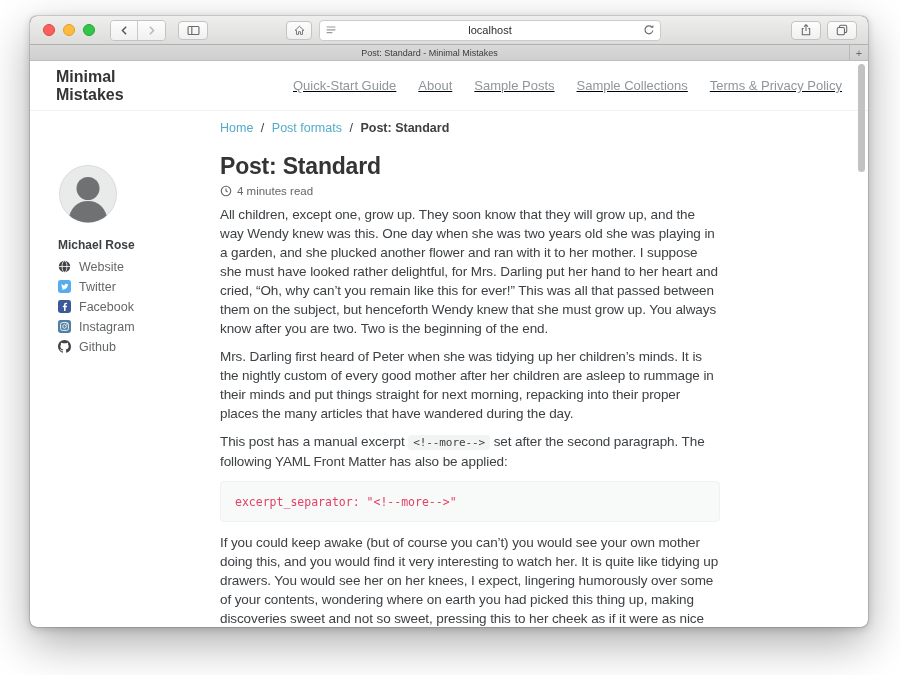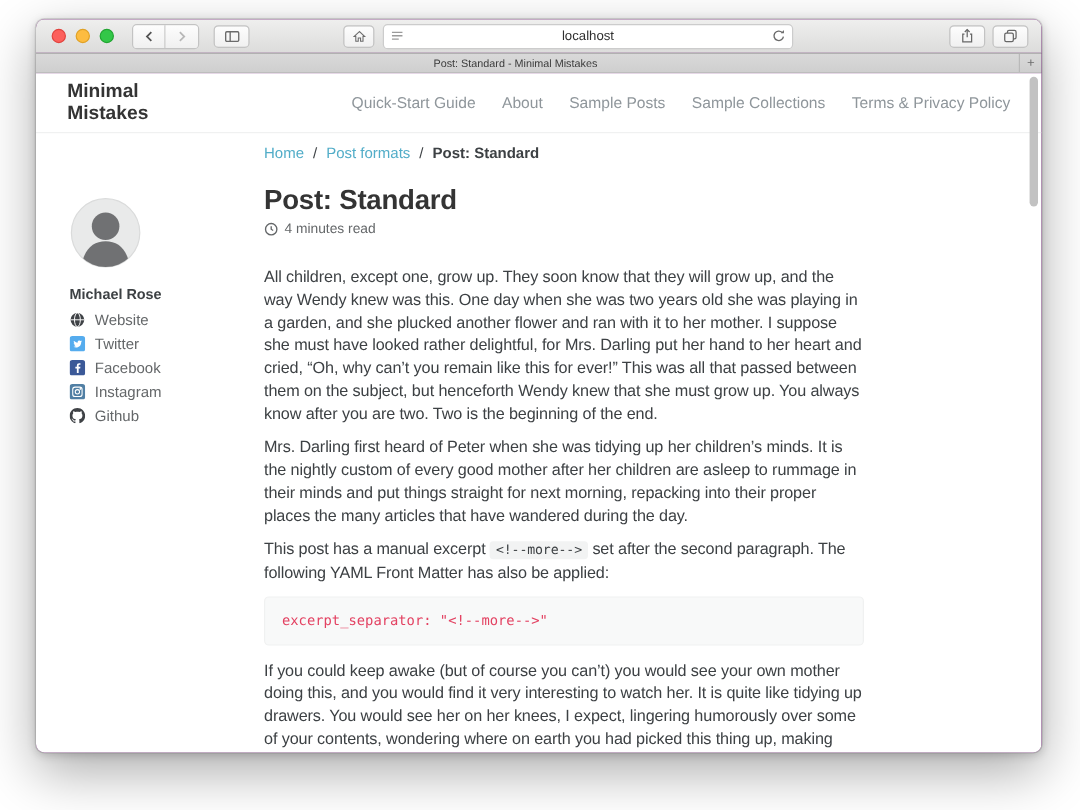--- a/index.html
+++ b/index.html
@@ -32,40 +32,40 @@
   .tabbar{height:15px;display:flex;background:linear-gradient(180deg,#d9d9d9,#cfcfcf);
     border-bottom:1px solid #bdbdbd;gap:20px;}
   .tab{flex:1;display:flex;align-items:center;justify-content:center;}
   .tab span{font-size:9px;color:#3c3c3c;}
   .newtab{width:18px;border-left:1px solid #b9b9b9;display:flex;align-items:center;justify-content:center;
     font-size:11px;color:#6c6c6c;}
   
   .page{position:relative;height:567px;background:#fff;overflow:hidden;}
   .masthead{height:50px;display:flex;align-items:center;padding:0 26px;border-bottom:1px solid #f0f1f1;box-sizing:border-box;}
   .site-title{font-size:16px;font-weight:bold;color:#343434;text-decoration:none;}
-  .site-nav{margin-left:113px;display:flex;gap:22px;}
+  .site-nav{margin-left:113px;display:flex;gap:22px;text-decoration:underline;}
   .site-nav a{font-size:13px;color:#8f969b;text-decoration:none;white-space:nowrap;}
   .page-body{position:relative;}
   
   .sidebar{position:absolute;left:28px;top:53px;width:155px;}
   .avatar{width:60px;height:60px;margin-bottom:14px;}
   .author-name{margin:4px 0 8px 0;font-size:12px;font-weight:bold;color:#3d4144;}
   .author-bio{margin:0 0 16px 0;font-size:12.5px;line-height:1.45;color:#646769;}
   .author-links{list-style:none;margin:0;padding:0;}
   .author-links li{margin-bottom:7px;}
   .author-links a{display:flex;align-items:center;gap:8px;font-size:12.5px;color:#646769;text-decoration:none;height:13px;}
   .author-links svg{flex:0 0 auto;}
   
   .main{margin-left:190px;width:500px;padding-top:10px;color:var(--text,#3d4144);}
   .breadcrumb{font-size:12.5px;color:#3d4144;}
   .breadcrumb a{color:var(--accent-link,#52adc8);text-decoration:none;}
   .breadcrumb .sep{margin:0 4px;color:#3d4144;}
   .crumb-current{font-weight:bold;color:#3d4144;}
   .post-title{margin:18px 0 5px 0;font-size:23px;font-weight:bold;color:#343434;letter-spacing:-.2px;}
-  .post-meta{display:flex;align-items:flex-end;gap:5px;font-size:11.5px;color:var(--muted,#646769);margin-bottom:24px;}
+  .post-meta{display:flex;align-items:flex-end;gap:5px;font-size:11.5px;color:var(--muted,#646769);margin-bottom:8px;}
   .main p{margin:0 0 9px 0;font-size:13.5px;line-height:19px;letter-spacing:-.1px;}
   .inline-code{font-family:"DejaVu Sans Mono",monospace;font-size:11px;background:#f2f3f3;
     border-radius:3px;padding:1px 5px;color:#3d4144;}
   .code-block{margin:10px 0 11px 0;background:#f8f9f9;border:1px solid #f0f1f1;border-radius:4px;
     padding:12px 14px;overflow:hidden;}
   .code-block code{font-family:"DejaVu Sans Mono",monospace;font-size:11.5px;color:var(--code-red,#e34262);}
   .scroll-thumb{position:absolute;right:3px;top:3px;width:7px;height:108px;border-radius:4px;background:#c2c2c2;}
   .icon{display:inline-flex;}
 </style>
 </head>

